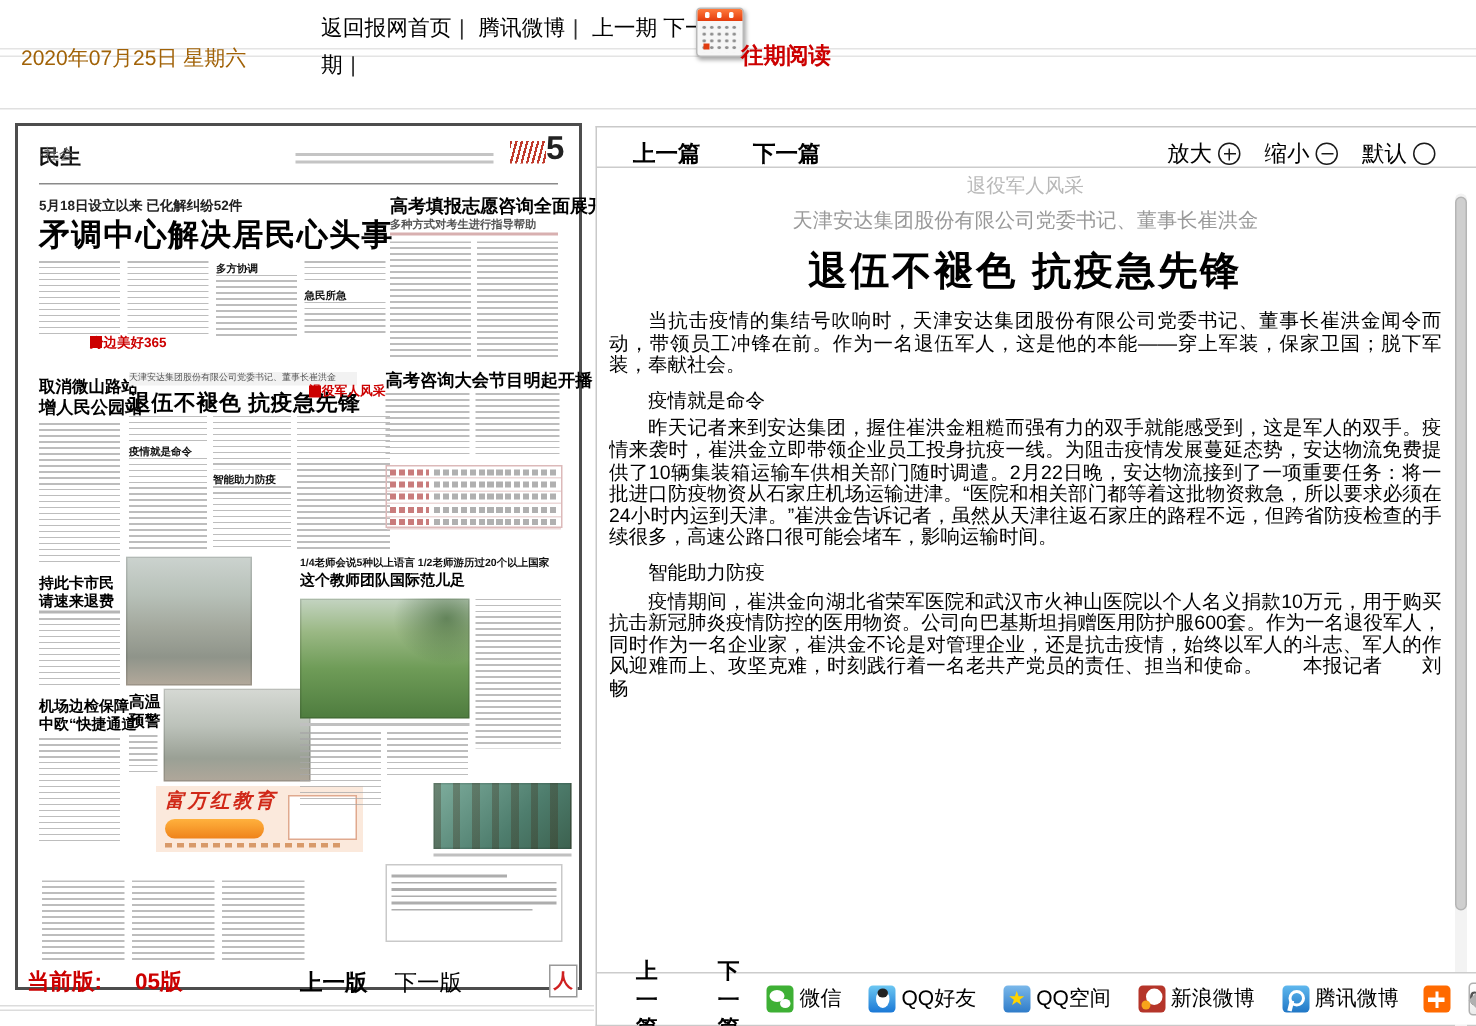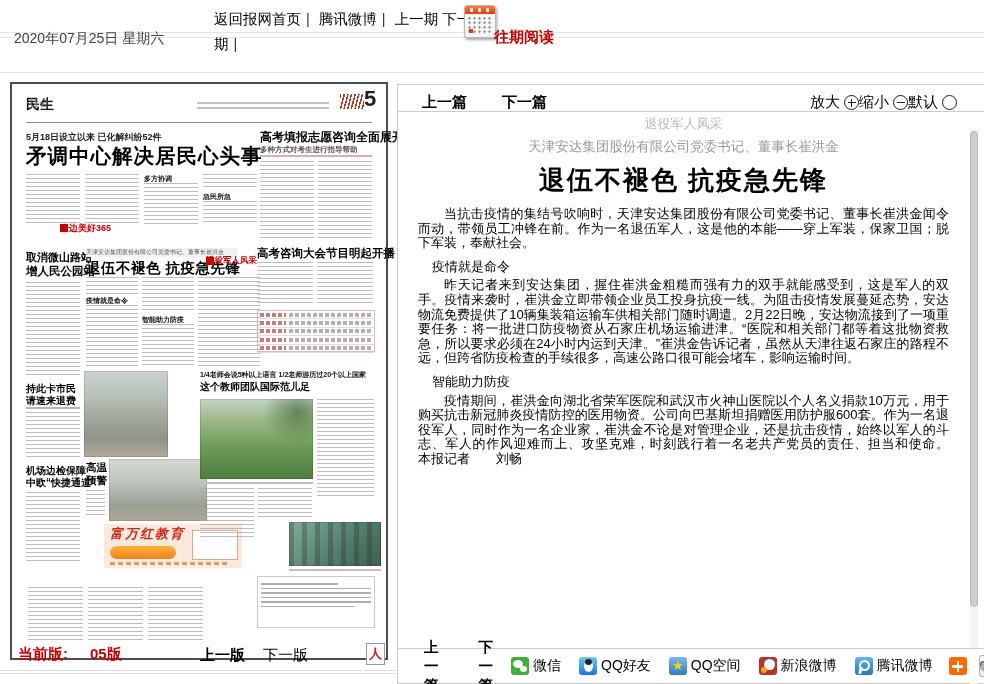--- a/index.html
+++ b/index.html
@@ -1,21 +1,21 @@
 <!DOCTYPE html>
 <html><head>
 <meta charset="utf-8">
 <style>
   html,body{margin:0;padding:0;background:#fff;}
   .page{position:relative;width:984px;height:684px;background:#fff;overflow:hidden;
         font-family:"Liberation Sans","DejaVu Sans",sans-serif;color:#000;}
 
   
   .hline{position:absolute;left:0;right:0;height:1px;background:#e4e4e4;}
-  .date{position:absolute;left:14px;top:30px;font-size:14px;color:#404040;z-index:2;}
+  .date{position:absolute;left:14px;top:30px;font-size:14px;color:#a16207;z-index:2;}
   .nav{position:absolute;left:214px;top:7px;width:262px;font-size:14.5px;line-height:25px;z-index:2;}
   .nav span{cursor:pointer;}
   .nav .pipe{color:#333;margin:0 5px;cursor:default;}
   .archive{position:absolute;left:494px;top:28px;color:#cc0000;font-weight:bold;font-size:15px;z-index:3;cursor:pointer;}
   .cal{position:absolute;left:464px;top:5px;width:30px;height:31px;background:#f6f6f6;border:1px solid #b9b9b9;
        border-radius:3px;box-shadow:1px 2px 3px rgba(0,0,0,.35);z-index:3;cursor:pointer;}
   .cal-top{position:absolute;left:0;right:0;top:0;height:8px;background:linear-gradient(#ff7a3c,#e43c0c);border-radius:2px 2px 0 0;}
   .cal-top i{position:absolute;top:2px;width:3px;height:4px;background:#fff;border-radius:1px;}
   .cal-grid{position:absolute;left:2px;right:2px;top:10px;bottom:2px;
        background-image:radial-gradient(#8f8f8f 1px,transparent 1.3px);background-size:5px 4.5px;}
@@ -69,31 +69,31 @@
   .pdf{position:absolute;left:366px;top:643px;width:17px;height:20px;background:#fff;border:1px solid #999;
        text-align:center;line-height:20px;font-size:13px;font-weight:bold;color:#cf2020;cursor:pointer;
        font-family:"Liberation Serif","DejaVu Serif",serif;}
   .bline1{position:absolute;left:0;top:670px;width:396px;height:1px;background:#dcdcdc;}
   .bline2{position:absolute;left:0;top:673px;width:396px;height:1px;background:#dcdcdc;}
 
   
   .panel{position:absolute;left:397px;top:84px;width:588px;height:600px;border:1px solid #c9c9c9;border-right:none;background:#fff;box-sizing:border-box;}
   .tb-prev{position:absolute;left:24px;top:8px;font-size:15px;font-weight:bold;cursor:pointer;}
   .tb-next{position:absolute;left:104px;top:8px;font-size:15px;font-weight:bold;cursor:pointer;}
-  .tools{position:absolute;right:28px;top:8px;display:flex;font-size:15px;align-items:center;}
+  .tools{position:absolute;right:28px;top:8px;display:flex;gap:16px;font-size:15px;align-items:center;}
   .tool{display:flex;align-items:center;cursor:pointer;}
   .tool-circ{width:13px;height:13px;border:1.5px solid #1a1a1a;border-radius:50%;display:inline-block;position:relative;margin-left:4px;}
   .tc-plus::before,.tc-minus::before{content:"";position:absolute;left:2.5px;right:2.5px;top:5.5px;height:1.6px;background:#1a1a1a;}
   .tc-plus::after{content:"";position:absolute;top:2.5px;bottom:2.5px;left:5.5px;width:1.6px;background:#1a1a1a;}
   .panel-hr{position:absolute;left:0;right:0;top:26px;height:1px;background:#ccc;}
   .art{position:absolute;left:8px;right:24px;top:28px;bottom:36px;overflow:hidden;}
   .kicker{text-align:center;color:#b8b8b8;font-size:13px;margin-top:2px;}
   .subtitle{text-align:center;color:#999;font-size:13.5px;margin-top:5px;}
   .title{text-align:center;color:#000;font-size:26px;font-weight:bold;margin:7px 0 9px;letter-spacing:2px;}
-  .para{font-size:13px;line-height:14.6px;text-align:justify;text-indent:2em;margin:4px 12px;color:#000;}
+  .para{font-size:13px;line-height:14.6px;text-align:justify;text-indent:2em;margin:4px 0;color:#000;}
   .sec{font-size:13px;line-height:14.6px;font-weight:normal;text-indent:2em;margin:9px 0 4px;color:#000;}
   .sb-track{position:absolute;right:7px;top:44px;width:8px;height:560px;background:#f3f3f3;border-radius:4px;}
   .sb-thumb{position:absolute;right:7px;top:46px;width:8px;height:476px;background:#cfcfcf;border:1px solid #b5b5b5;
             box-sizing:border-box;border-radius:4px;cursor:pointer;}
 
   
   .share{position:absolute;left:0;right:0;bottom:0;height:34px;border-top:1px solid #ccc;display:flex;align-items:center;background:#fff;}
   .sh-prev{margin-left:26px;font-size:14.5px;font-weight:bold;cursor:pointer;}
   .sh-next{margin-left:40px;font-size:14.5px;font-weight:bold;cursor:pointer;}
   .sh-item{display:flex;align-items:center;gap:4px;font-size:14px;margin-left:18px;cursor:pointer;white-space:nowrap;}

